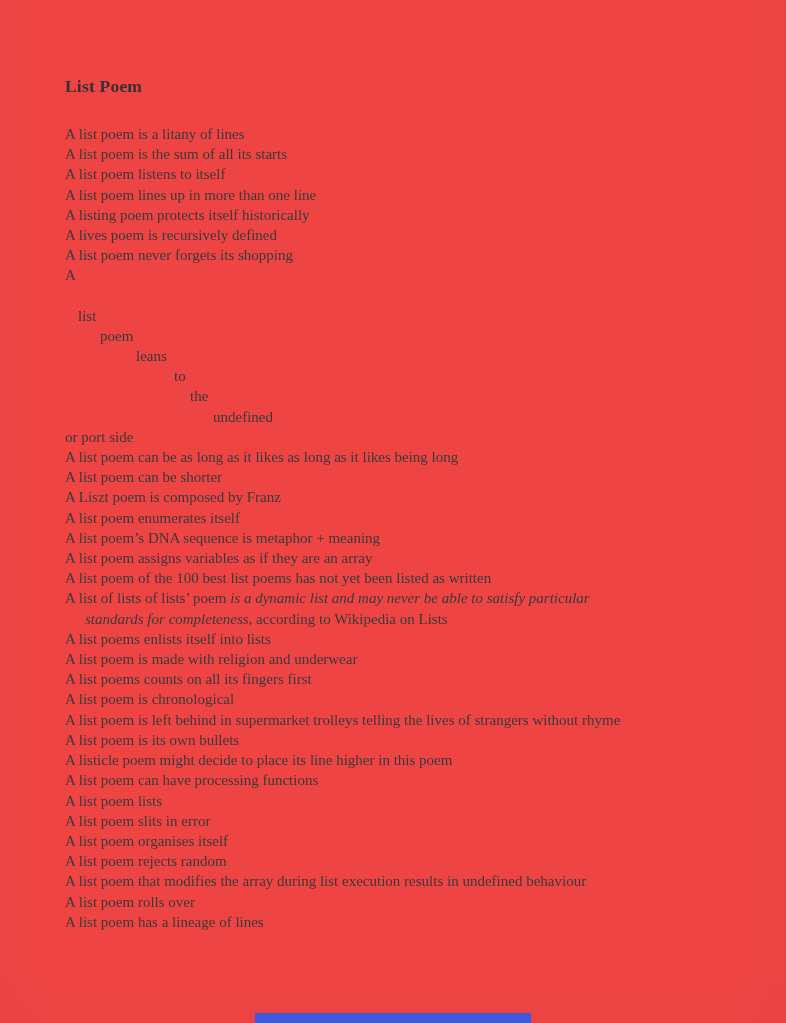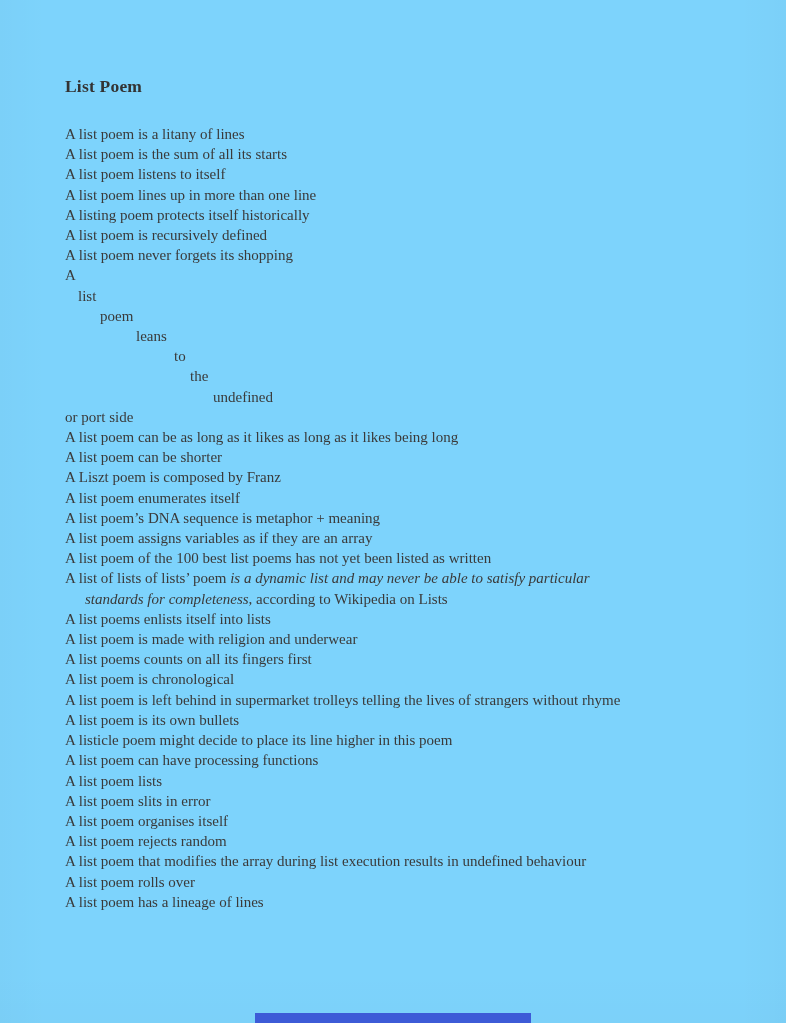--- a/index.html
+++ b/index.html
@@ -52,33 +52,33 @@
     position: absolute;
     bottom: 0;
     left: 255px;
     width: 276px;
     height: 10px;
   }
 </style>
 </head>
 <body>
 
-<div class="page" style="background: #7dd3fc; color: rgb(58, 58, 58);">
+<div class="page" style="background: #ef4444; color: rgb(58, 58, 58);">
   <div class="content">
     <h1 class="poem-title">List Poem</h1>
     <div class="poem">
         <div class="poem-line"><span>A list poem is a litany of lines</span></div>
         <div class="poem-line"><span>A list poem is the sum of all its starts</span></div>
         <div class="poem-line"><span>A list poem listens to itself</span></div>
         <div class="poem-line"><span>A list poem lines up in more than one line</span></div>
         <div class="poem-line"><span>A listing poem protects itself historically</span></div>
-        <div class="poem-line"><span>A list poem is recursively defined</span></div>
+        <div class="poem-line"><span>A lives poem is recursively defined</span></div>
         <div class="poem-line"><span>A list poem never forgets its shopping</span></div>
         <div class="poem-line"><span>A</span></div>
-        <div class="poem-line" style="padding-left: 13px;"><span>list</span></div>
+        <div class="poem-line" style="padding-left: 13px; margin-top: 20px;"><span>list</span></div>
         <div class="poem-line" style="padding-left: 35px;"><span>poem</span></div>
         <div class="poem-line" style="padding-left: 71px;"><span>leans</span></div>
         <div class="poem-line" style="padding-left: 109px;"><span>to</span></div>
         <div class="poem-line" style="padding-left: 125px;"><span>the</span></div>
         <div class="poem-line" style="padding-left: 148px;"><span>undefined</span></div>
         <div class="poem-line"><span>or port side</span></div>
         <div class="poem-line"><span>A list poem can be as long as it likes as long as it likes being long</span></div>
         <div class="poem-line"><span>A list poem can be shorter</span></div>
         <div class="poem-line"><span>A Liszt poem is composed by Franz</span></div>
         <div class="poem-line"><span>A list poem enumerates itself</span></div>

